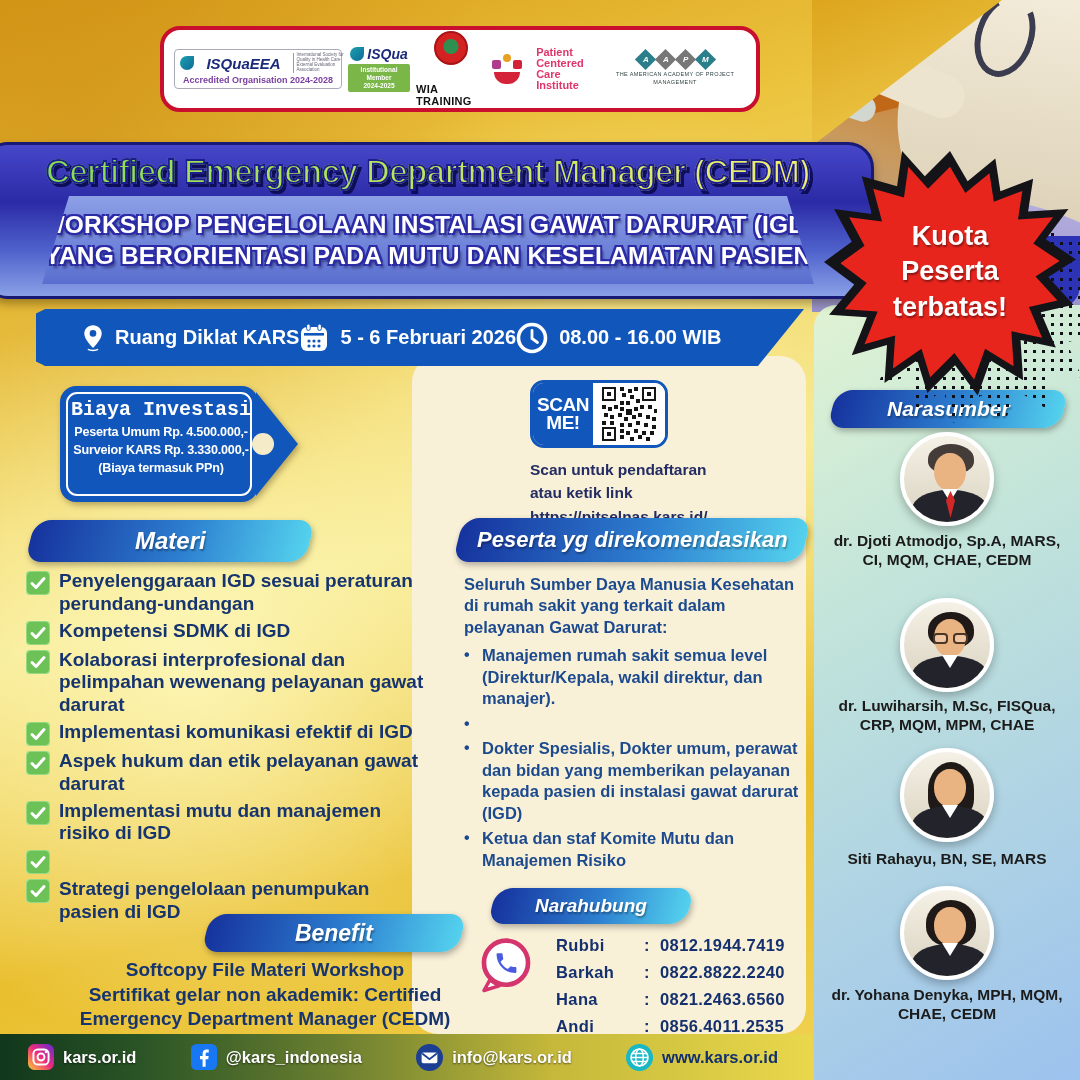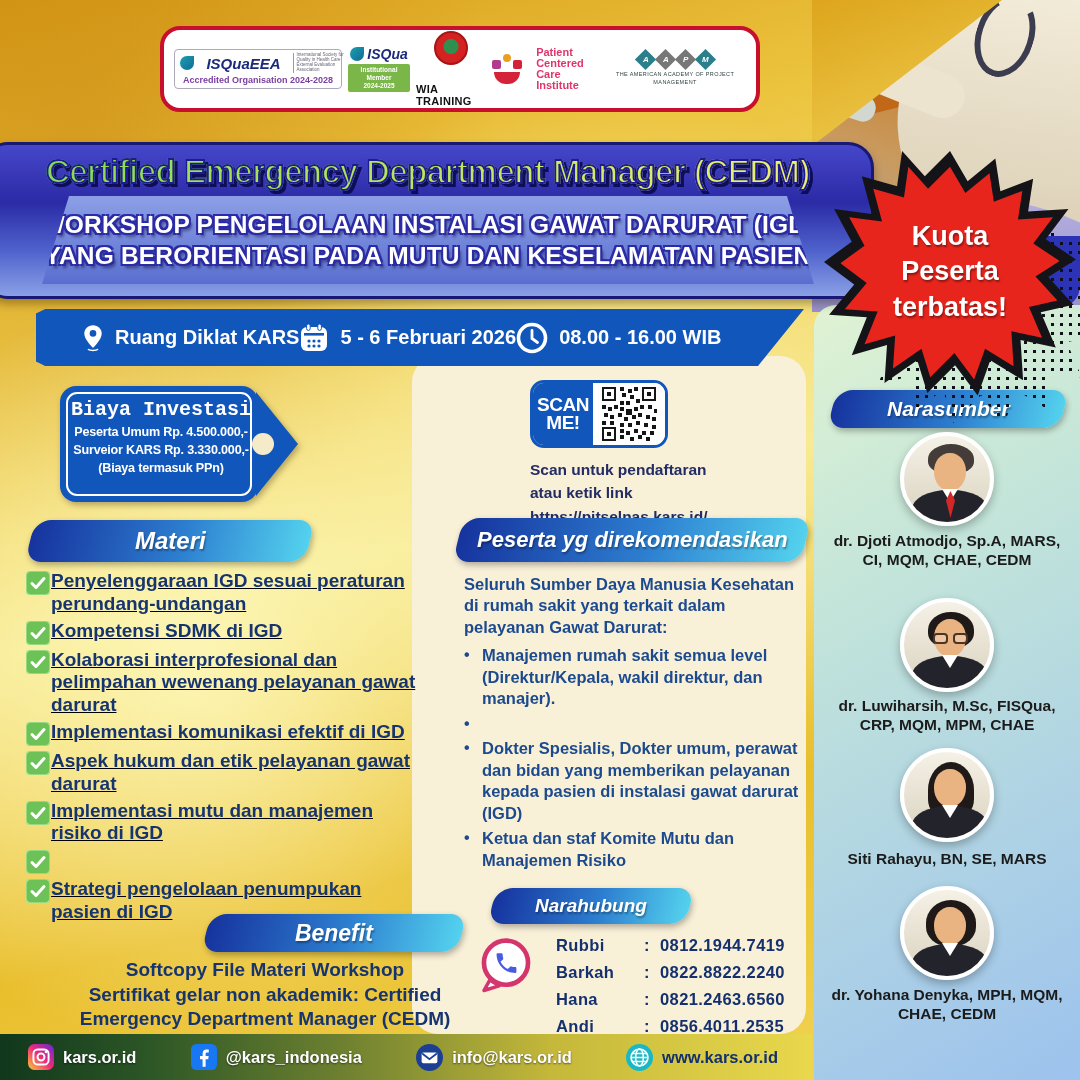--- a/index.html
+++ b/index.html
@@ -110,21 +110,21 @@
   
   .pill { position:absolute; transform:skewX(-14deg); border-radius:16px;
     background:linear-gradient(90deg,#16339e,#2d7fd0 55%,#54d2ee);
     display:flex; align-items:center; justify-content:center; box-shadow:2px 3px 6px rgba(0,0,0,.3); z-index:6; }
   .pill > span { transform:skewX(14deg); font-style:italic; font-weight:800; color:#fff; text-shadow:1px 2px 2px rgba(0,0,0,.35); white-space:nowrap; }
 
   
   .materi-pill { left:30px; top:520px; width:280px; height:42px; }
   .materi-pill span { font-size:24px; }
   .materi-list { left:26px; top:570px; width:400px; z-index:6; }
-  .materi-item { display:flex; gap:1px; margin-bottom:4px;text-decoration:underline; }
+  .materi-item { display:flex; gap:9px; margin-bottom:4px; }
   .materi-item svg { flex:0 0 auto; margin-top:1px; }
   .materi-item p { font-size:19px; font-weight:800; color:#16346f; line-height:1.2; }
 
   
   .benefit-pill { left:206px; top:914px; width:256px; height:38px; }
   .benefit-pill span { font-size:23px; }
   .benefit-text { left:64px; top:958px; width:402px; text-align:center; z-index:6; }
   .benefit-text p { font-size:19px; font-weight:800; color:#16346f; line-height:1.3; }
 
   

